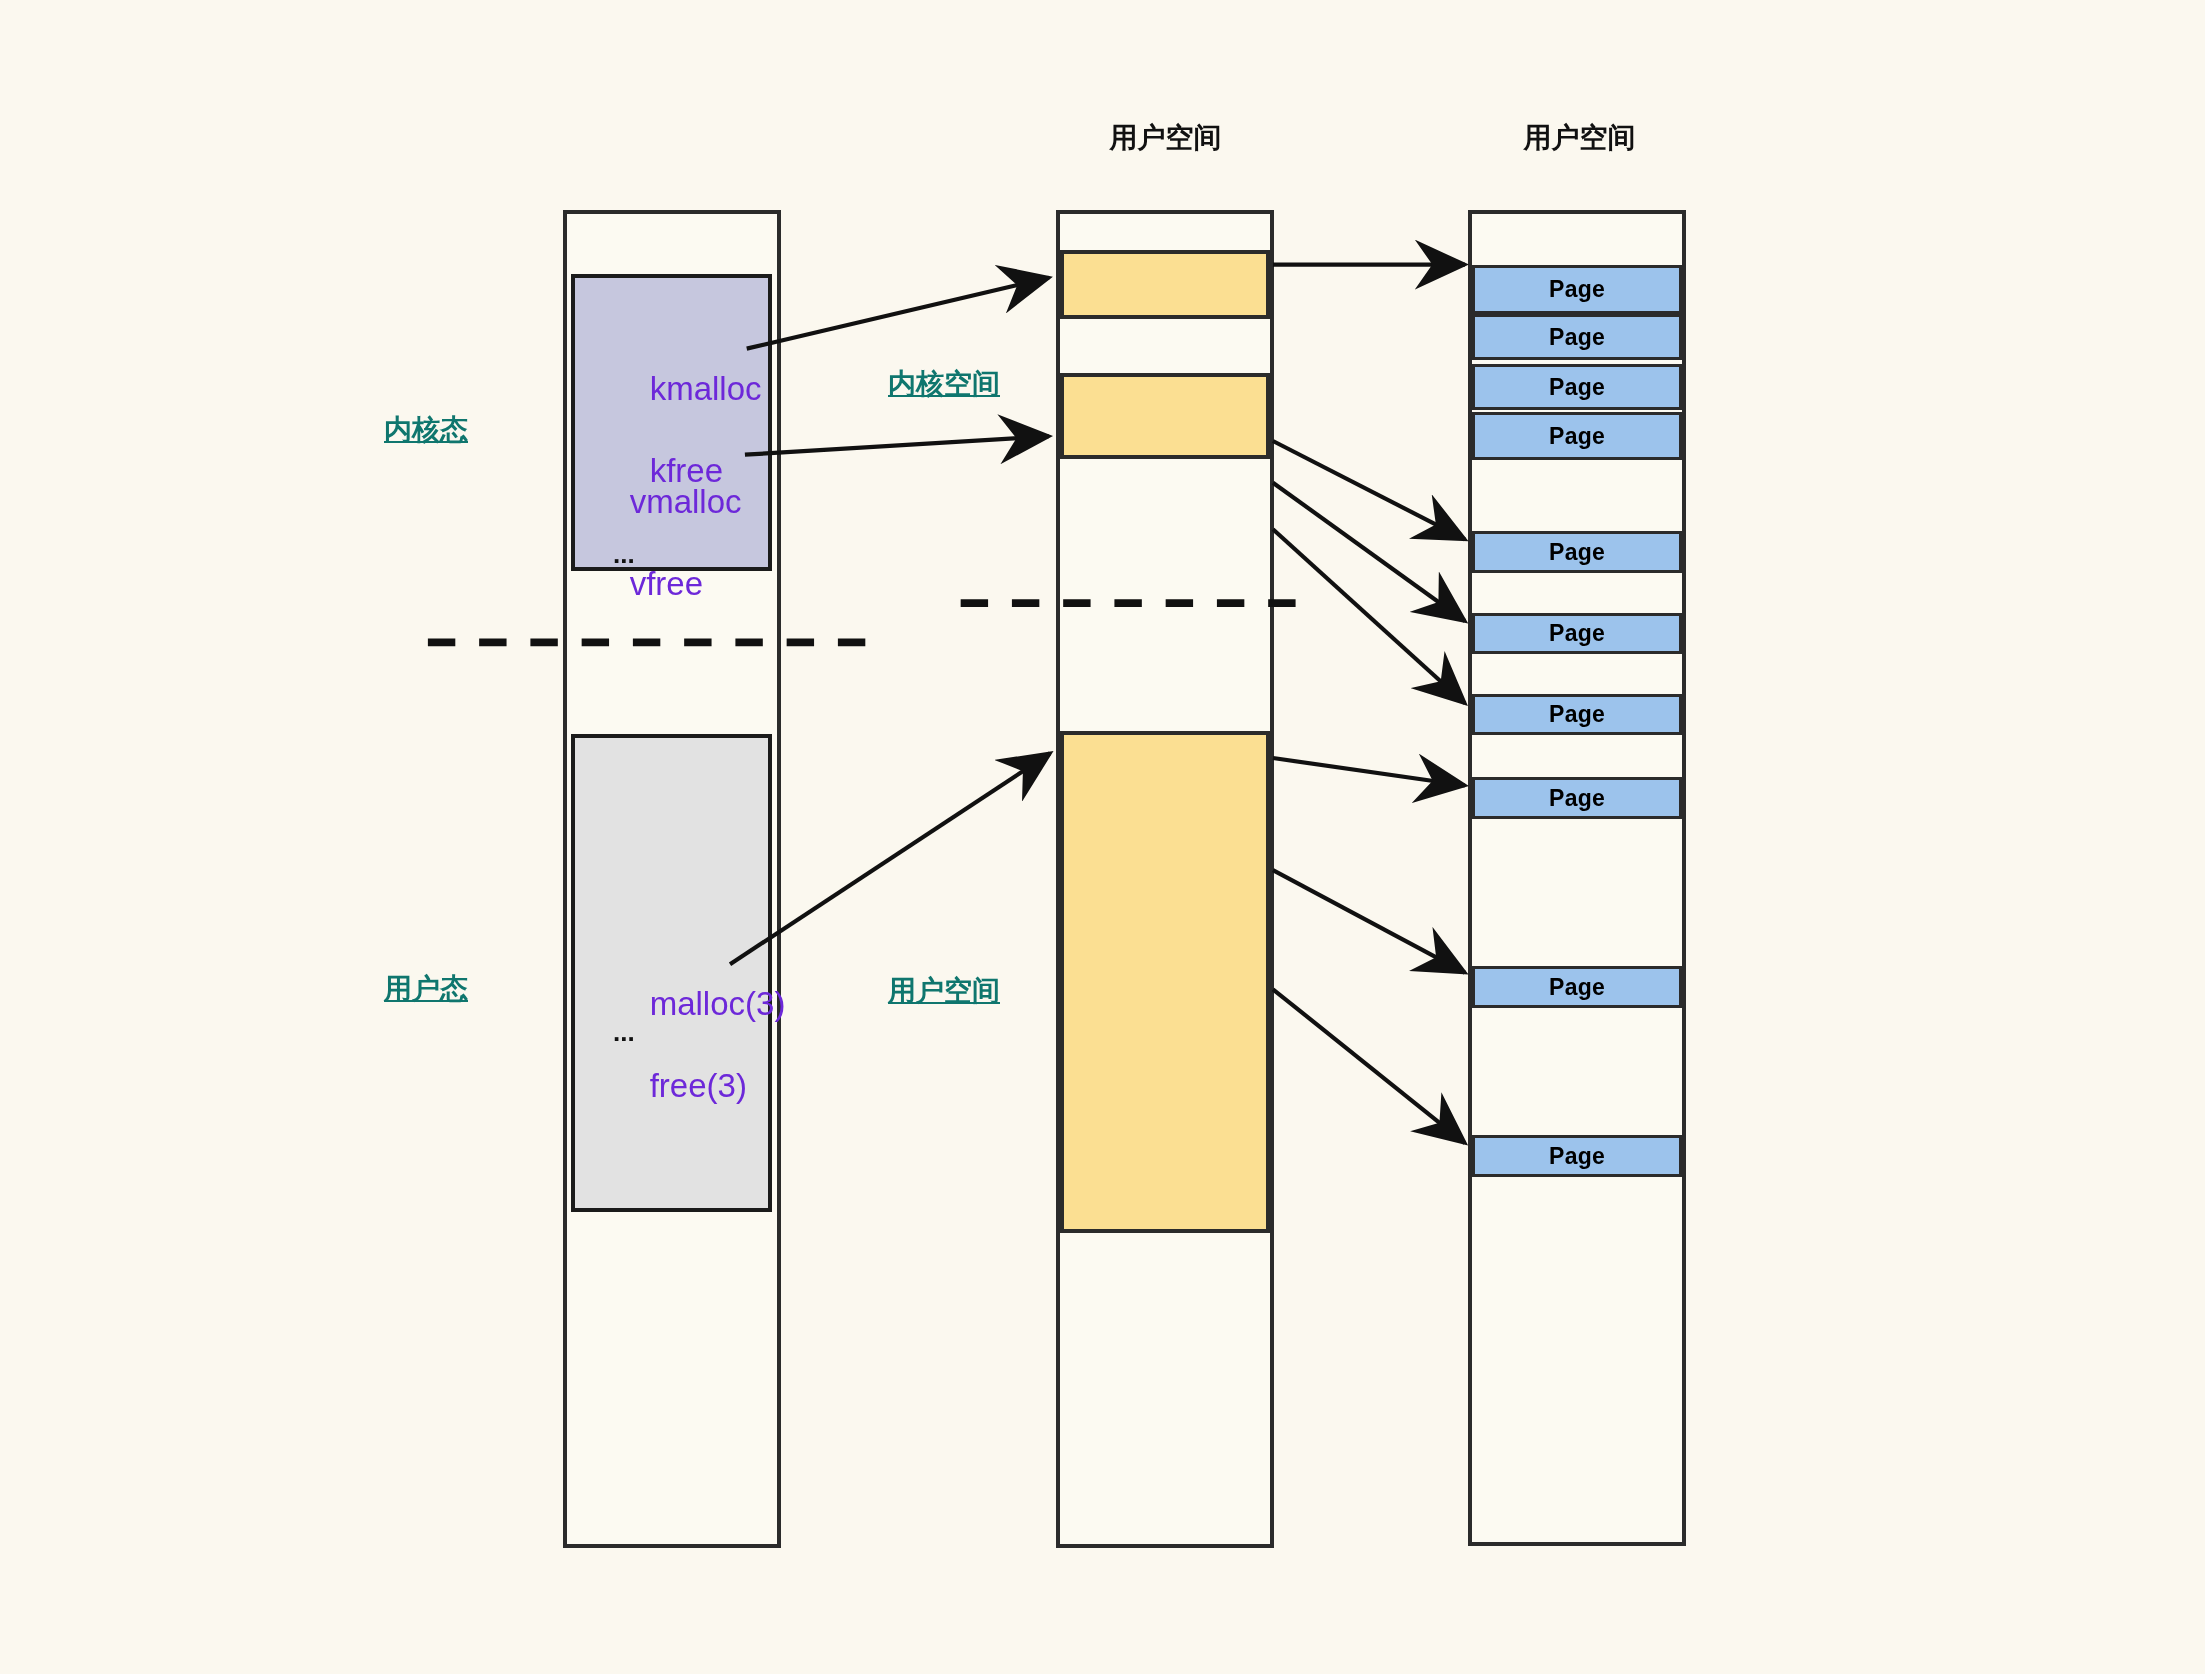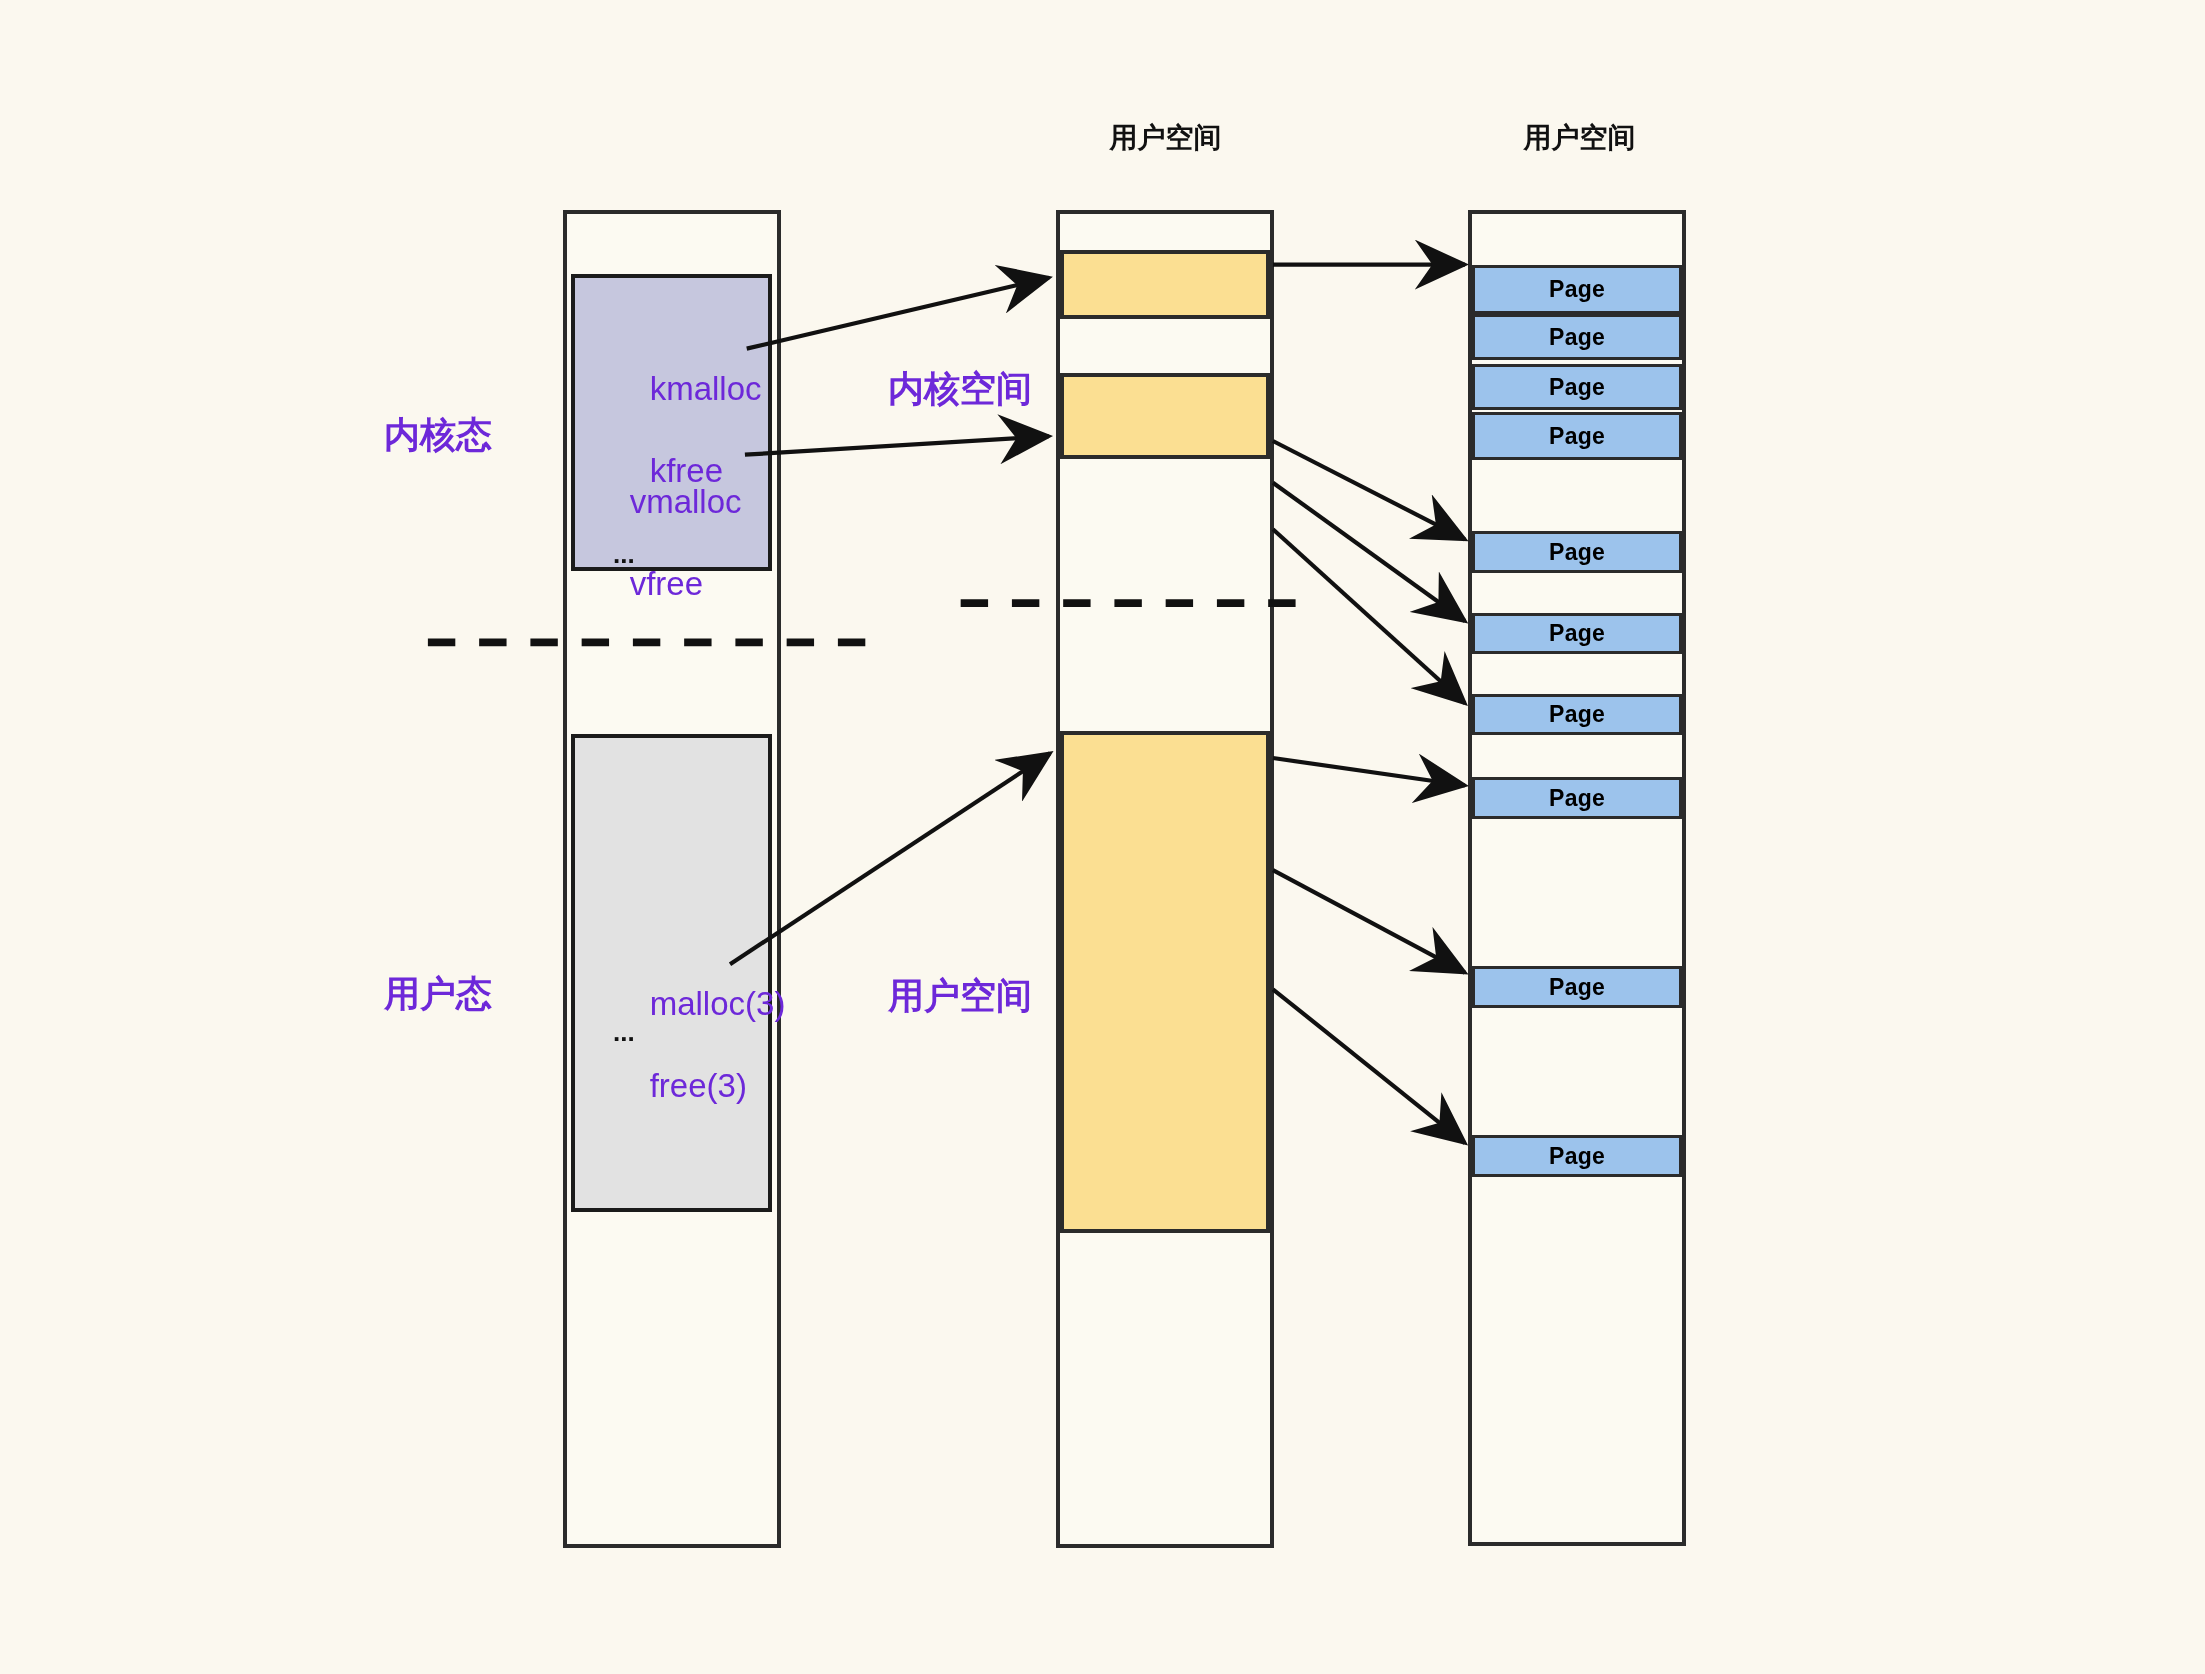--- a/index.html
+++ b/index.html
@@ -23,21 +23,21 @@
   .pagelabel{
     font-size:23px;font-weight:bold;color:#000000;letter-spacing:0.2px;
     line-height:1;white-space:nowrap;
   }
 
   .toplabel{
     position:absolute;font-size:28px;font-weight:bold;color:#111;
     white-space:nowrap;text-align:center;
   }
   .sidelabel{
-    position:absolute;font-size:36px;font-weight:bold;color:#6d28d9;white-space:nowrap;
+    position:absolute;font-size:28px;font-weight:bold;color:#0f766e;white-space:nowrap;text-decoration:underline;
   }
   .fnlabel{
     position:absolute;font-size:33px;font-weight:normal;color:#6d28d9;
     white-space:pre;line-height:1.24;
   }
   .dotsline{font-size:26px;font-weight:bold;color:#111;}
 </style>
 </head>
 <body>
 

